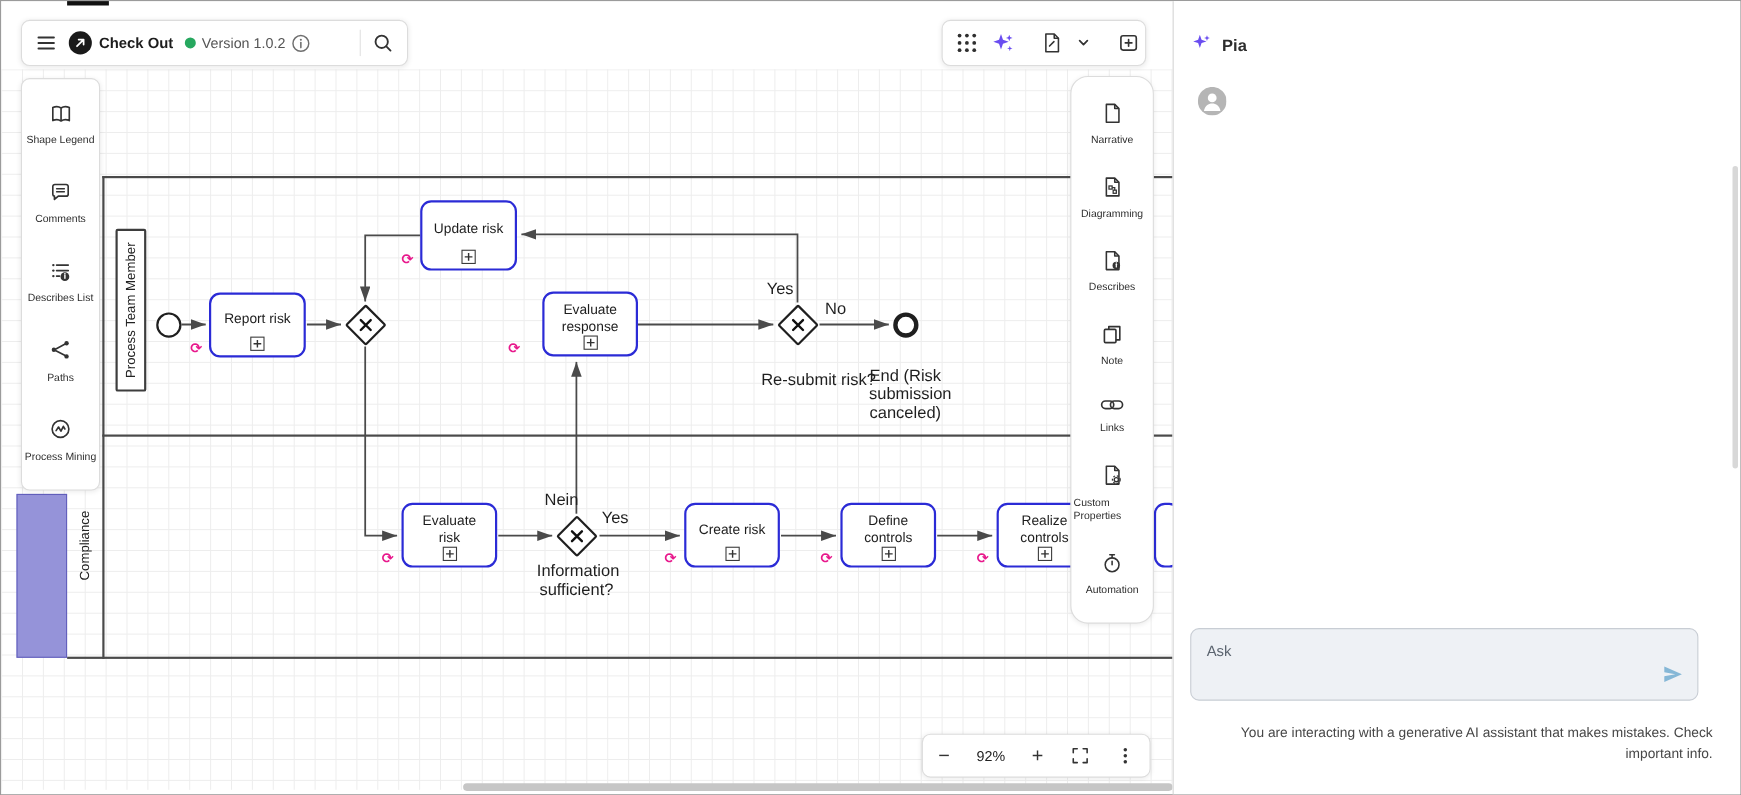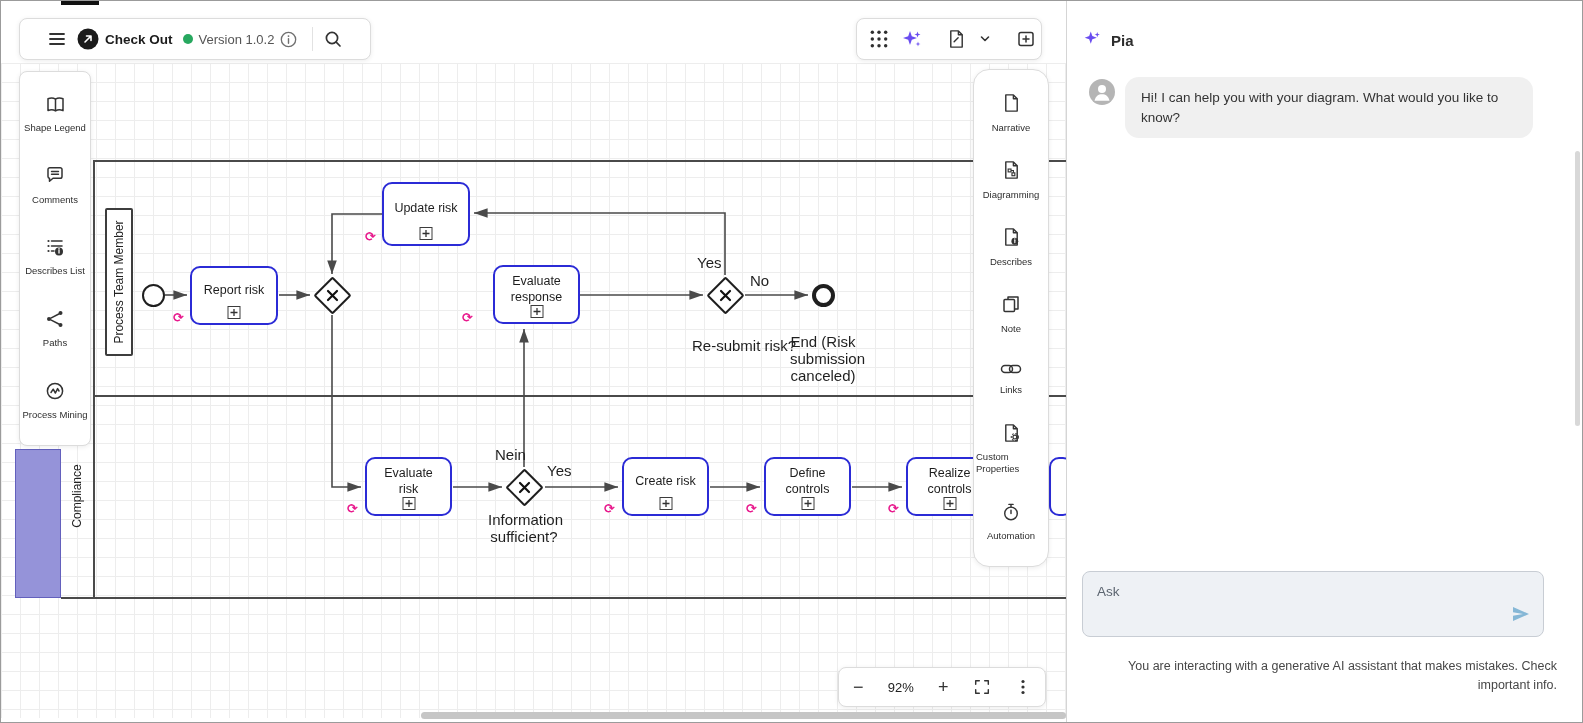--- a/index.html
+++ b/index.html
@@ -210,21 +210,21 @@
   <div class="edge-label wrap" style="left:487px;top:510px;width:72px">Information sufficient?</div>
 
   <span class="sync" style="left:172px;top:310px">⟳</span>
   <span class="sync" style="left:364px;top:229px">⟳</span>
   <span class="sync" style="left:461px;top:310px">⟳</span>
   <span class="sync" style="left:346px;top:501px">⟳</span>
   <span class="sync" style="left:603px;top:501px">⟳</span>
   <span class="sync" style="left:745px;top:501px">⟳</span>
   <span class="sync" style="left:887px;top:501px">⟳</span>
 
-  <div class="float tb" style="left:18px;top:17px;width:352px;height:42px;padding:0 27px;gap:10px">
+  <div class="float tb" style="left:18px;top:17px;width:352px;height:42px;padding:0 12px;gap:10px">
     <span class="icon-btn">
       <svg width="20" height="20" viewBox="0 0 20 20">
           <path d="M3 5h14M3 10h14M3 15h14" stroke="#333" stroke-width="1.8" stroke-linecap="round"></path>
         </svg>
     </span>
     <span class="icon-btn">
       <svg width="22" height="22" viewBox="0 0 22 22">
           <circle cx="11" cy="11" r="10.5" fill="#1a1a1a"></circle>
           <path d="M8 14 L14 8 M9.5 8 H14 V12.5" stroke="#fff" stroke-width="1.6" fill="none" stroke-linecap="round" stroke-linejoin="round"></path>
         </svg>
@@ -429,21 +429,20 @@
       </span>
       <span class="chat-title">Pia</span>
     </div>
     <span class="avatar">
       <svg width="26" height="26" viewBox="0 0 26 26">
           <circle cx="13" cy="13" r="13" fill="#b5b5b5"></circle>
           <circle cx="13" cy="10" r="4" fill="#fff"></circle>
           <path d="M5.5 21.8 C6.5 17 9.4 15.2 13 15.2 C16.6 15.2 19.5 17 20.5 21.8 Z" fill="#fff"></path>
         </svg>
     </span>
-    <div class="bubble">Hi! I can help you with your diagram. What would you like to know?</div>
     <div class="ask-box">
       <textarea placeholder="Ask" style=""></textarea>
       <span class="send">
         <svg width="20" height="20" viewBox="0 0 20 20" fill="#85b7d6">
             <path d="M2 17 L18 10 L2 3 L2 8.2 L12 10 L2 11.8 Z"></path>
           </svg>
       </span>
     </div>
     <div class="disclaimer">You are interacting with a generative AI assistant that makes mistakes. Check important info.</div>
   </div>

